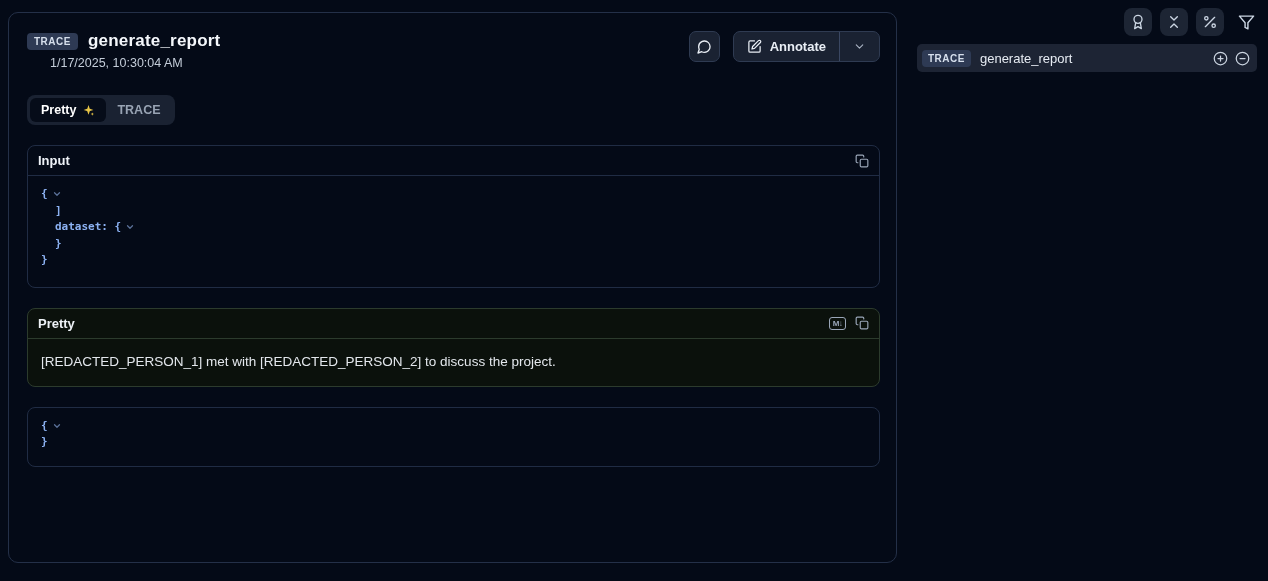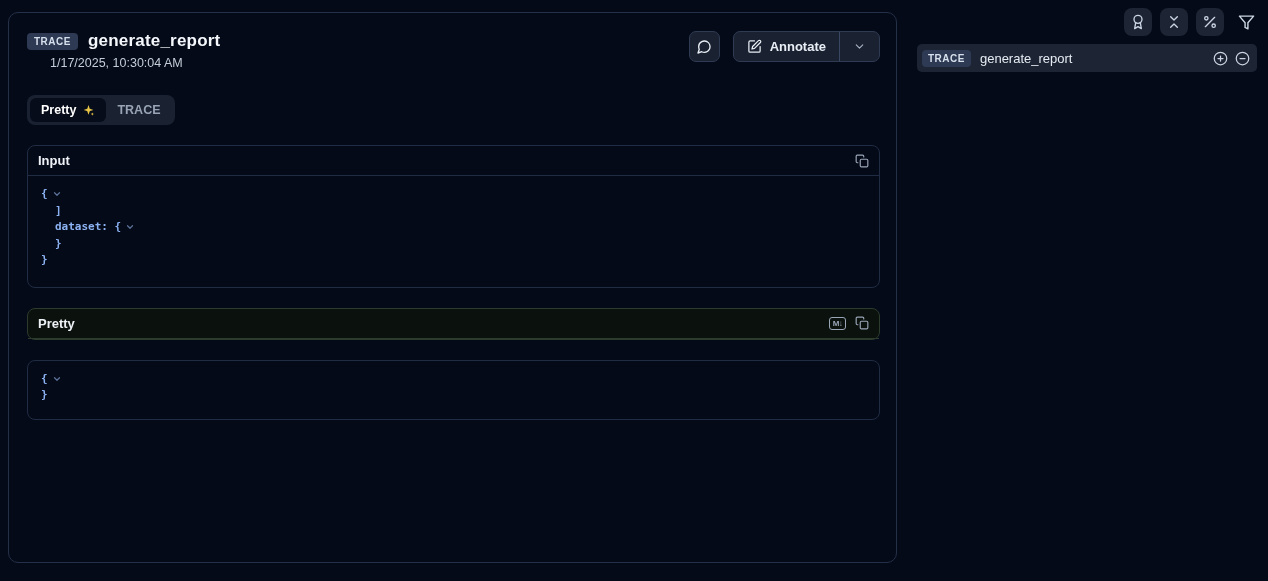--- a/index.html
+++ b/index.html
@@ -245,20 +245,21 @@
         <div class="box-tools">
           <span class="md-chip">M↓</span>
           <span class="tool">
             <svg width="14" height="14" viewBox="0 0 24 24" fill="none" stroke="currentColor" stroke-width="2" stroke-linecap="round" stroke-linejoin="round">
                 <rect x="9" y="9" width="13" height="13" rx="2"></rect>
                 <path d="M5 15H4a2 2 0 0 1-2-2V4a2 2 0 0 1 2-2h9a2 2 0 0 1 2 2v1"></path>
               </svg>
           </span>
         </div>
       </div>
+      <div class="output-body">[REDACTED_PERSON_1] met with [REDACTED_PERSON_2] to discuss the project.</div>
     </div>
 
     <div class="box">
       <div class="box-body metadata-body">
         <div class="mono-line">
           <span>{</span>
           <span class="chev">
               <svg width="10" height="10" viewBox="0 0 24 24" fill="none" stroke="currentColor" stroke-width="3" stroke-linecap="round" stroke-linejoin="round">
                 <path d="m6 9 6 6 6-6"></path>
               </svg>

